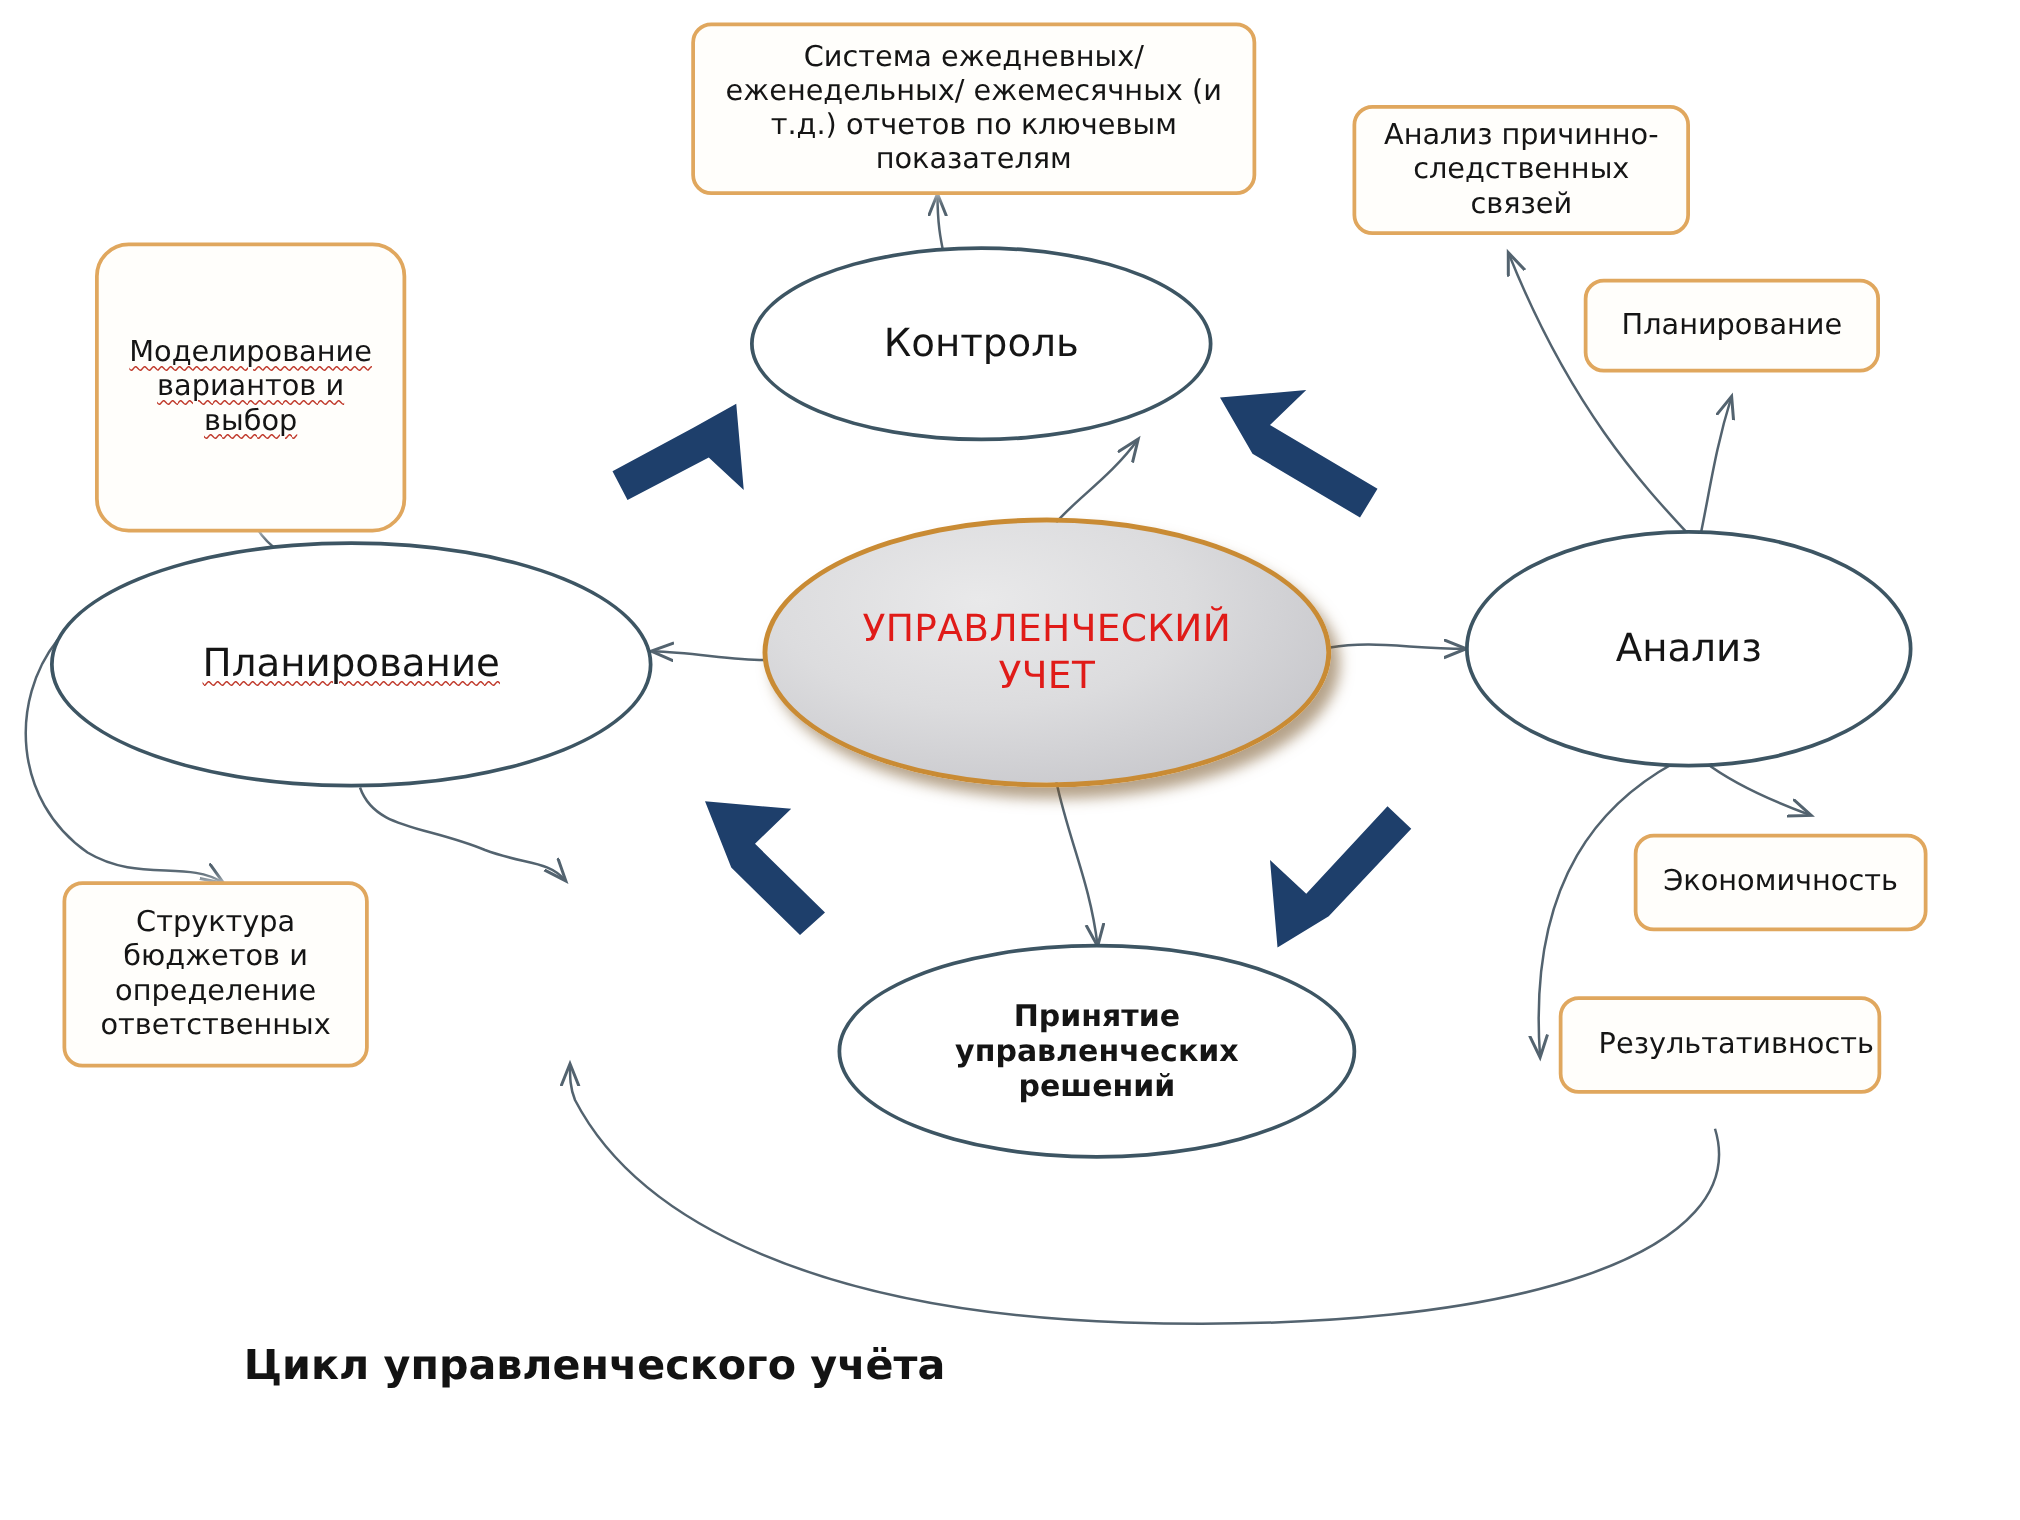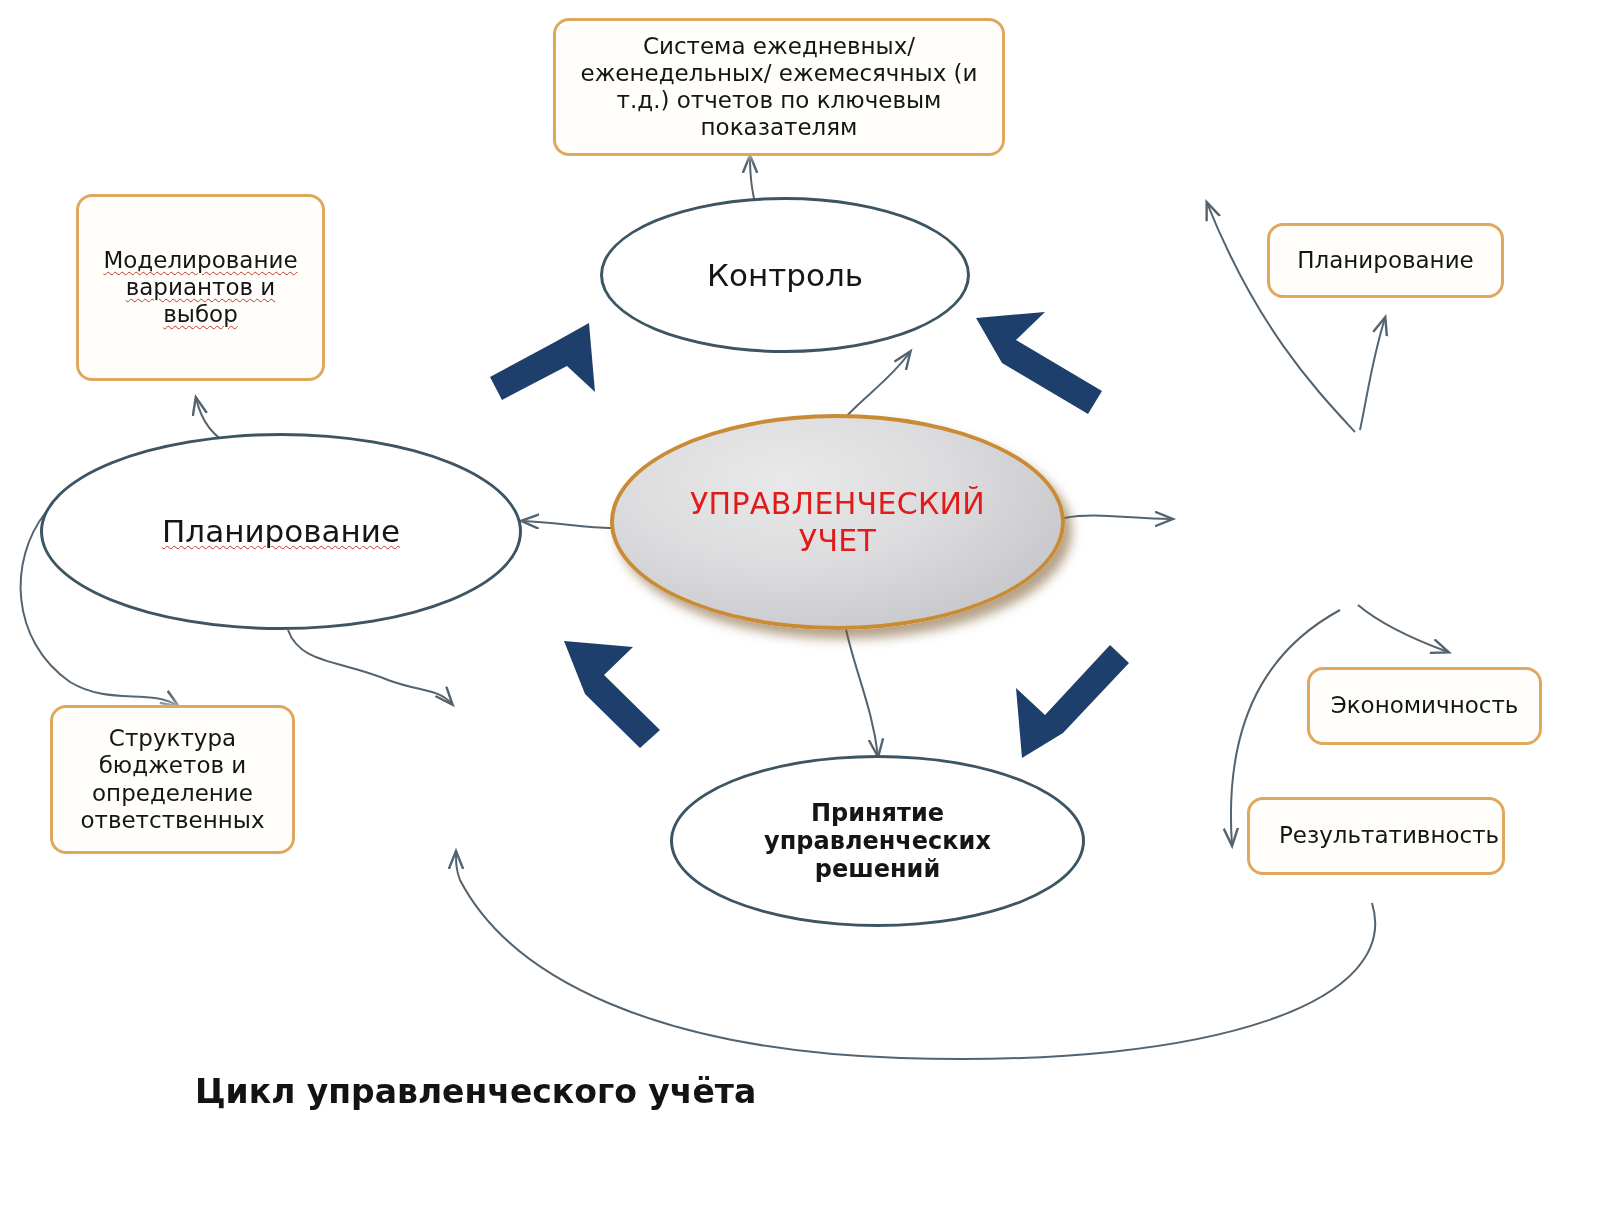--- a/index.html
+++ b/index.html
@@ -142,46 +142,52 @@
       <path d="M 1022,758 L 1016,688 L 1045,715 L 1110,645 L 1129,663 L 1063,733 Z"></path>
 
       <path d="M 564,641 L 633,647 L 604,675 L 660,730 L 640,748 L 585,694 Z"></path>
     </g>
   </svg>
 
   <div class="node box" style="left:553px; top:18px; width:452px; height:138px;">
     <span>Система ежедневных/ еженедельных/ ежемесячных (и т.д.) отчетов по ключевым показателям</span>
   </div>
 
+  <div class="node box" style="left:1082px; top:84px; width:270px; height:104px;">
+    <span>Анализ причинно-следственных связей</span>
+  </div>
 
   <div class="node box" style="left:1267px; top:223px; width:237px; height:75px;">
     <span>Планирование</span>
   </div>
 
   <div class="node box" style="left:1307px; top:667px; width:235px; height:78px;">
     <span>Экономичность</span>
   </div>
 
   <div class="node box" style="left:1247px; top:797px; width:258px; height:78px;padding-left:36px;">
     <span>Результативность</span>
   </div>
 
-  <div class="node box" style="left:76px; top:194px; width:249px; height:187px;">
+  <div class="node box" style="left:76px; top:194px; width:249px; height:232px;border-radius:27px;">
     <span class="squiggle">Моделирование вариантов и выбор</span>
   </div>
 
   <div class="node box" style="left:50px; top:705px; width:245px; height:149px;">
     <span>Структура бюджетов и определение ответственных</span>
   </div>
 
 
   <div class="node ellipse" style="left:600px; top:197px; width:370px; height:156px;">
     <span>Контроль</span>
   </div>
 
+  <div class="node ellipse" style="left:1172px; top:424px; width:358px; height:190px;">
+    <span>Анализ</span>
+  </div>
 
   <div class="node ellipse bold" style="left:670px; top:755px; width:415px; height:172px; padding:0 52px;">
     <span>Принятие управленческих решений</span>
   </div>
 
   <div class="node ellipse" style="left:40px; top:433px; width:482px; height:197px;">
     <span class="squiggle">Планирование</span>
   </div>
 
   <div class="hub" style="left:610px; top:414px; width:455px; height:216px;">

